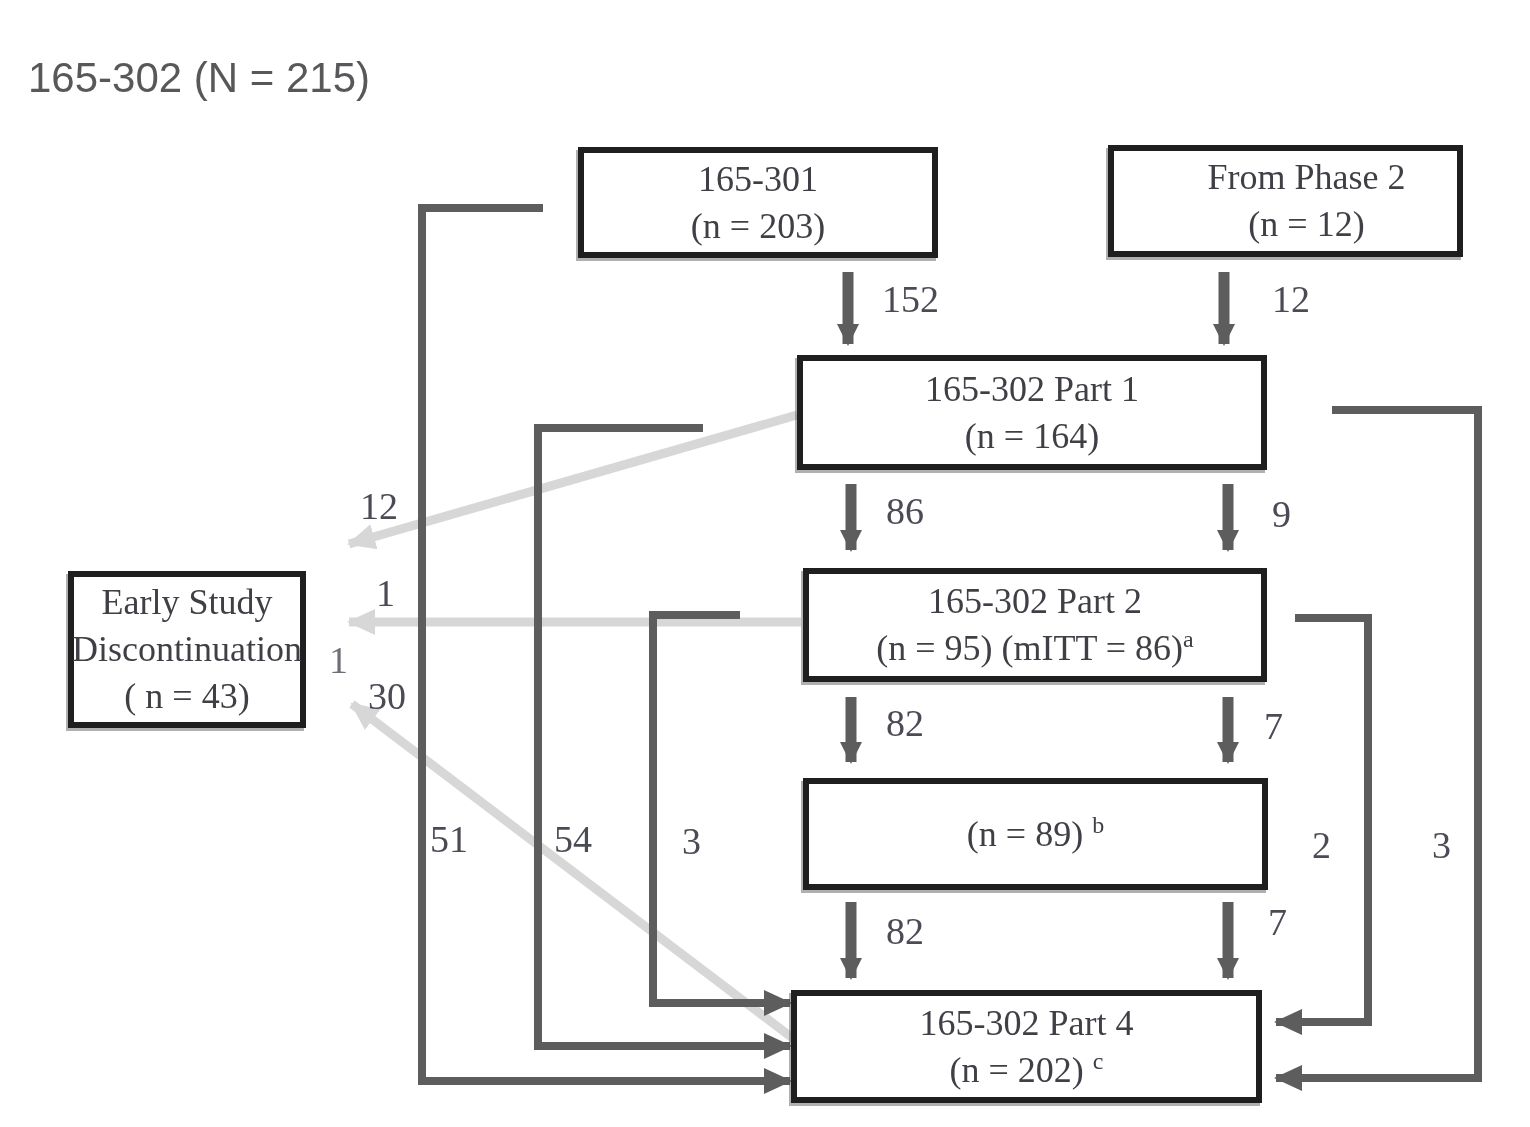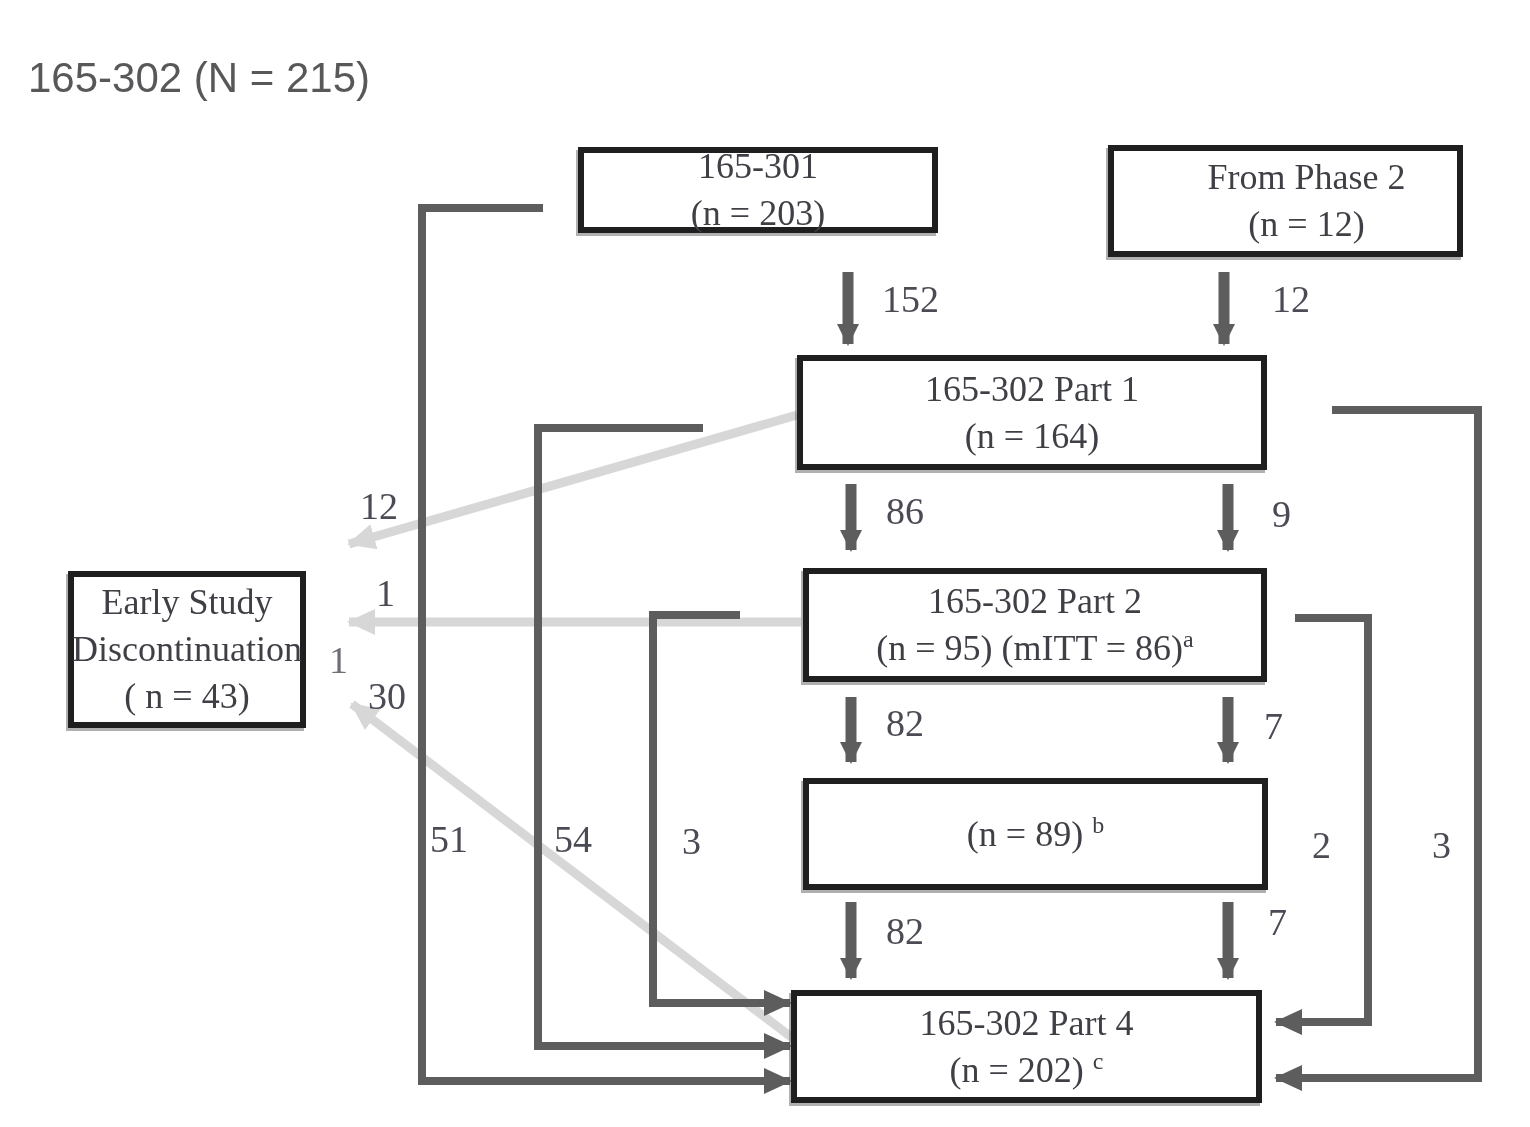--- a/index.html
+++ b/index.html
@@ -56,21 +56,21 @@
       <line x1="1224" y1="272" x2="1224" y2="344" marker-end="url(#hd-s)"></line>
       <line x1="851" y1="484" x2="851" y2="550" marker-end="url(#hd-s)"></line>
       <line x1="1228" y1="484" x2="1228" y2="550" marker-end="url(#hd-s)"></line>
       <line x1="851" y1="697" x2="851" y2="762" marker-end="url(#hd-s)"></line>
       <line x1="1228" y1="697" x2="1228" y2="762" marker-end="url(#hd-s)"></line>
       <line x1="851" y1="902" x2="851" y2="978" marker-end="url(#hd-s)"></line>
       <line x1="1228" y1="902" x2="1228" y2="978" marker-end="url(#hd-s)"></line>
     </g>
   </svg>
 
-  <div class="box" style="left:578px;top:147px;width:360px;height:86px;">
+  <div class="box" style="left:578px;top:147px;width:360px;height:111px;">
     <div class="ln">165-301</div>
     <div class="ln">(n = 203)</div>
   </div>
 
   <div class="box" style="left:1108px;top:145px;width:355px;height:112px;padding-left:42px;">
     <div class="ln">From Phase 2</div>
     <div class="ln">(n = 12)</div>
   </div>
 
   <div class="box" style="left:797px;top:355px;width:470px;height:115px;">

